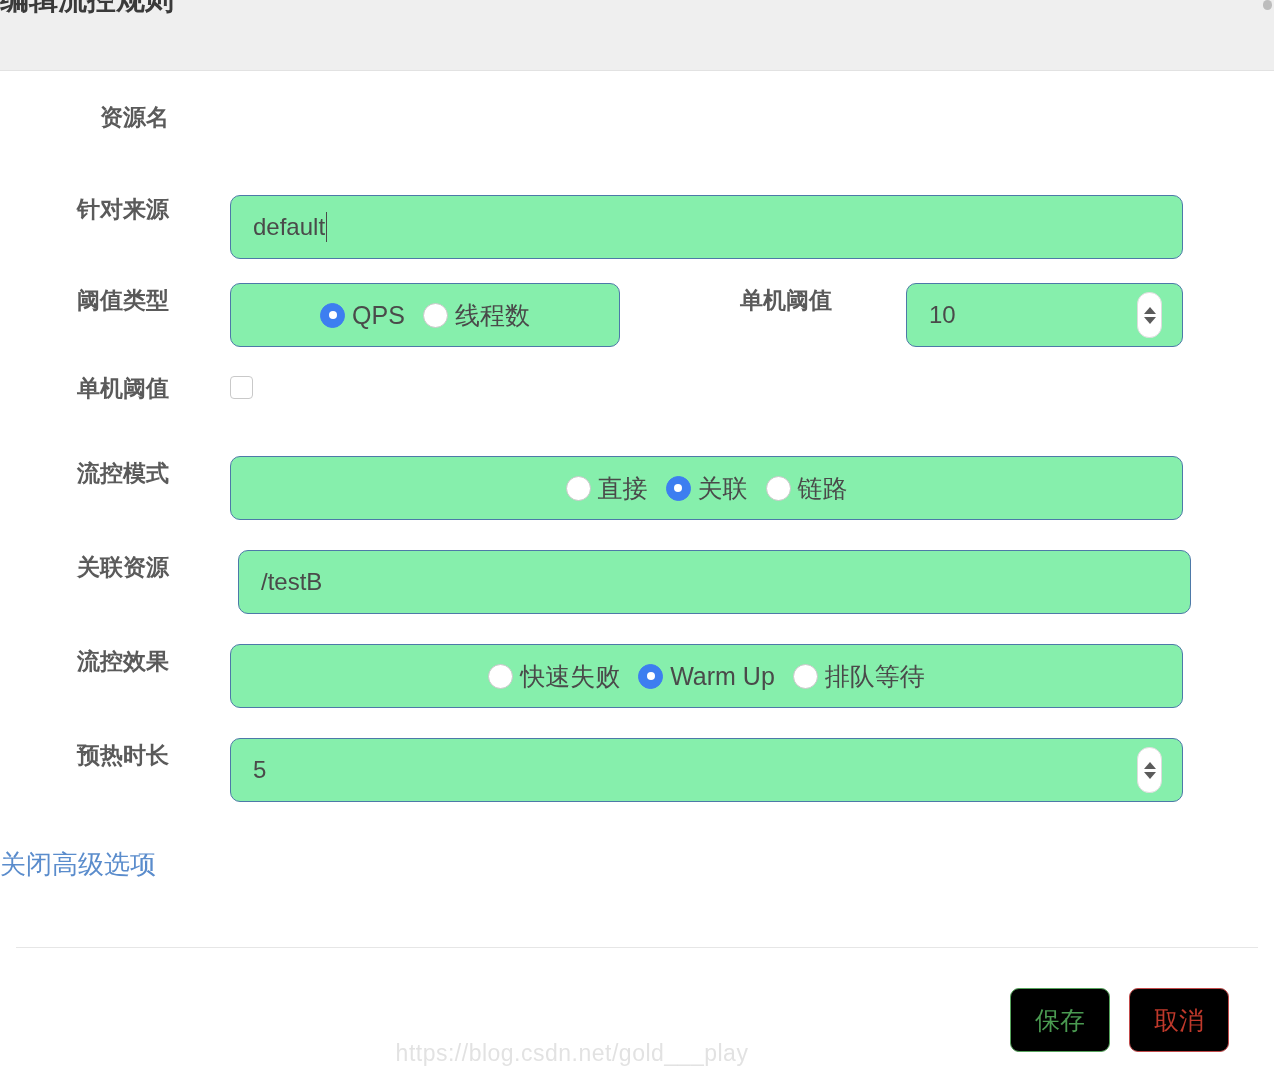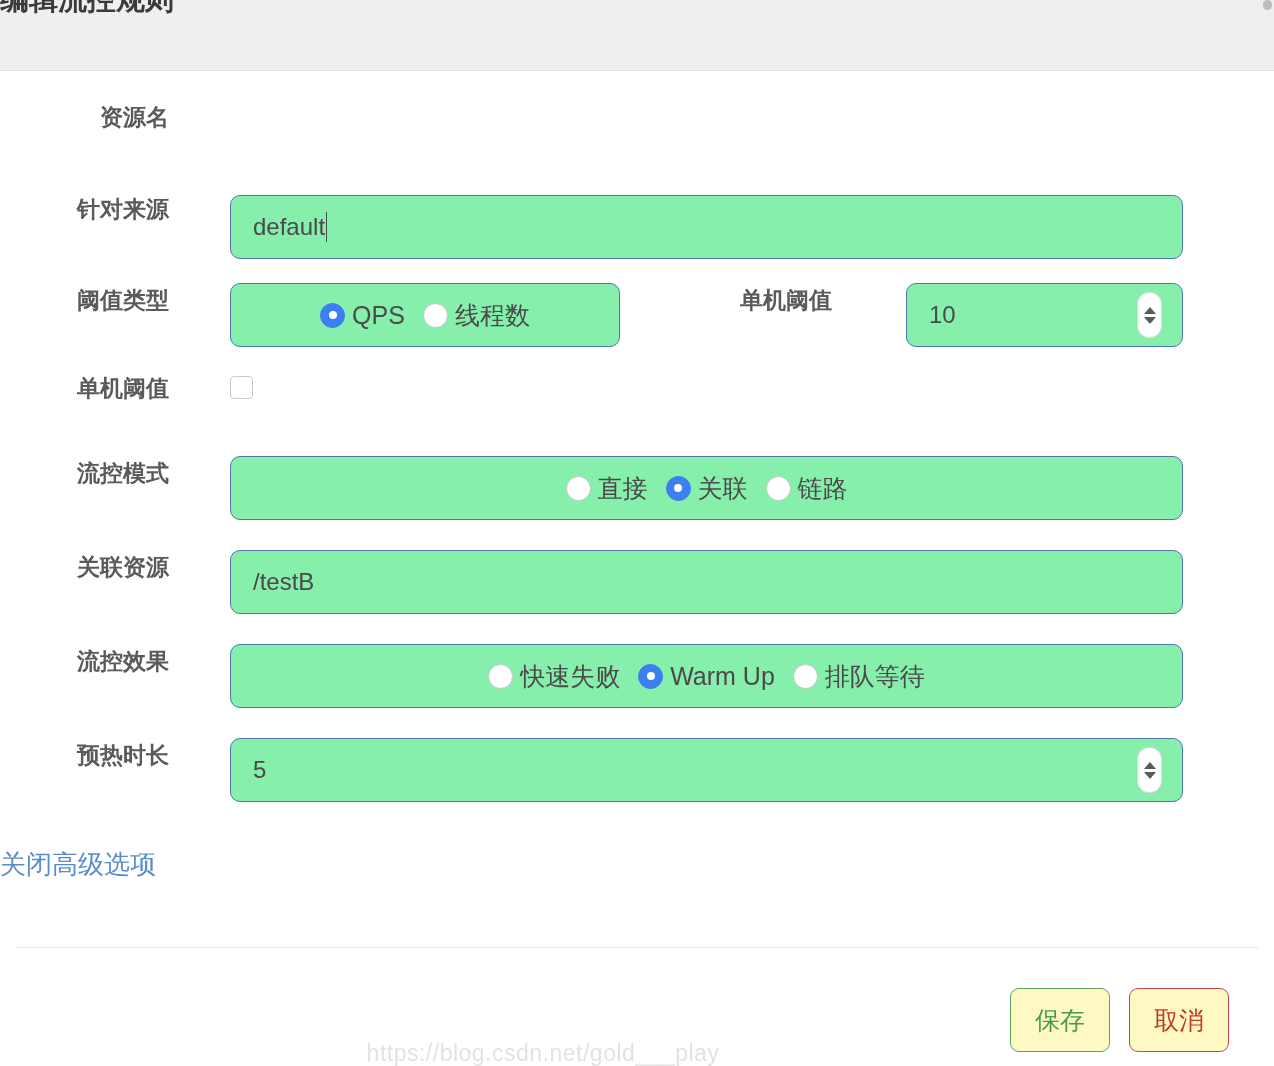--- a/index.html
+++ b/index.html
@@ -216,41 +216,42 @@
     right: 45px;
     top: 988px;
     display: flex;
     gap: 19px;
   }
   .btn {
     width: 100px;
     height: 64px;
     box-sizing: border-box;
     border-radius: 9px;
-    background: #fef9c3;
+    background: #000000;
     display: flex;
     align-items: center;
     justify-content: center;
     font-size: 25px;
     cursor: pointer;
   }
   .btn.save { border: 1.5px solid #56a35c; color: #4a9a51; }
   .btn.cancel { border: 1.5px solid #c24a4a; color: #c0392b; }
 
   
   .watermark {
     position: absolute;
     left: 0; top: 1040px;
     width: 1086px;
     text-align: center;
     font-size: 23px;
     color: rgba(190,190,190,0.45);
     letter-spacing: 0.5px;
     pointer-events: none;
     white-space: nowrap;
+    padding-left: 29px;
   }
 </style>
 </head>
 <body>
 
 <div class="dialog-header">
   <div class="dialog-title">编辑流控规则</div>
   <div class="scroll-thumb"></div>
 </div>
 
@@ -311,21 +312,21 @@
       </span>
       <span class="radio-item">
         <span class="radio-dot"></span>
         <span class="radio-label">链路</span>
       </span>
     </div>
   </div>
 
   <div class="row" style="height:94px;">
     <div class="label" style="top:34px;">关联资源</div>
-    <div class="field" style="top:31px;">
+    <div class="field" style="top:31px;margin-left:8px;">
       <span class="field-text">/testB</span>
     </div>
   </div>
 
   <div class="row" style="height:94px;">
     <div class="label" style="top:34px;">流控效果</div>
     <div class="field radiogroup" style="top:31px;text-align:right;">
       <span class="radio-item">
         <span class="radio-dot"></span>
         <span class="radio-label">快速失败</span>

